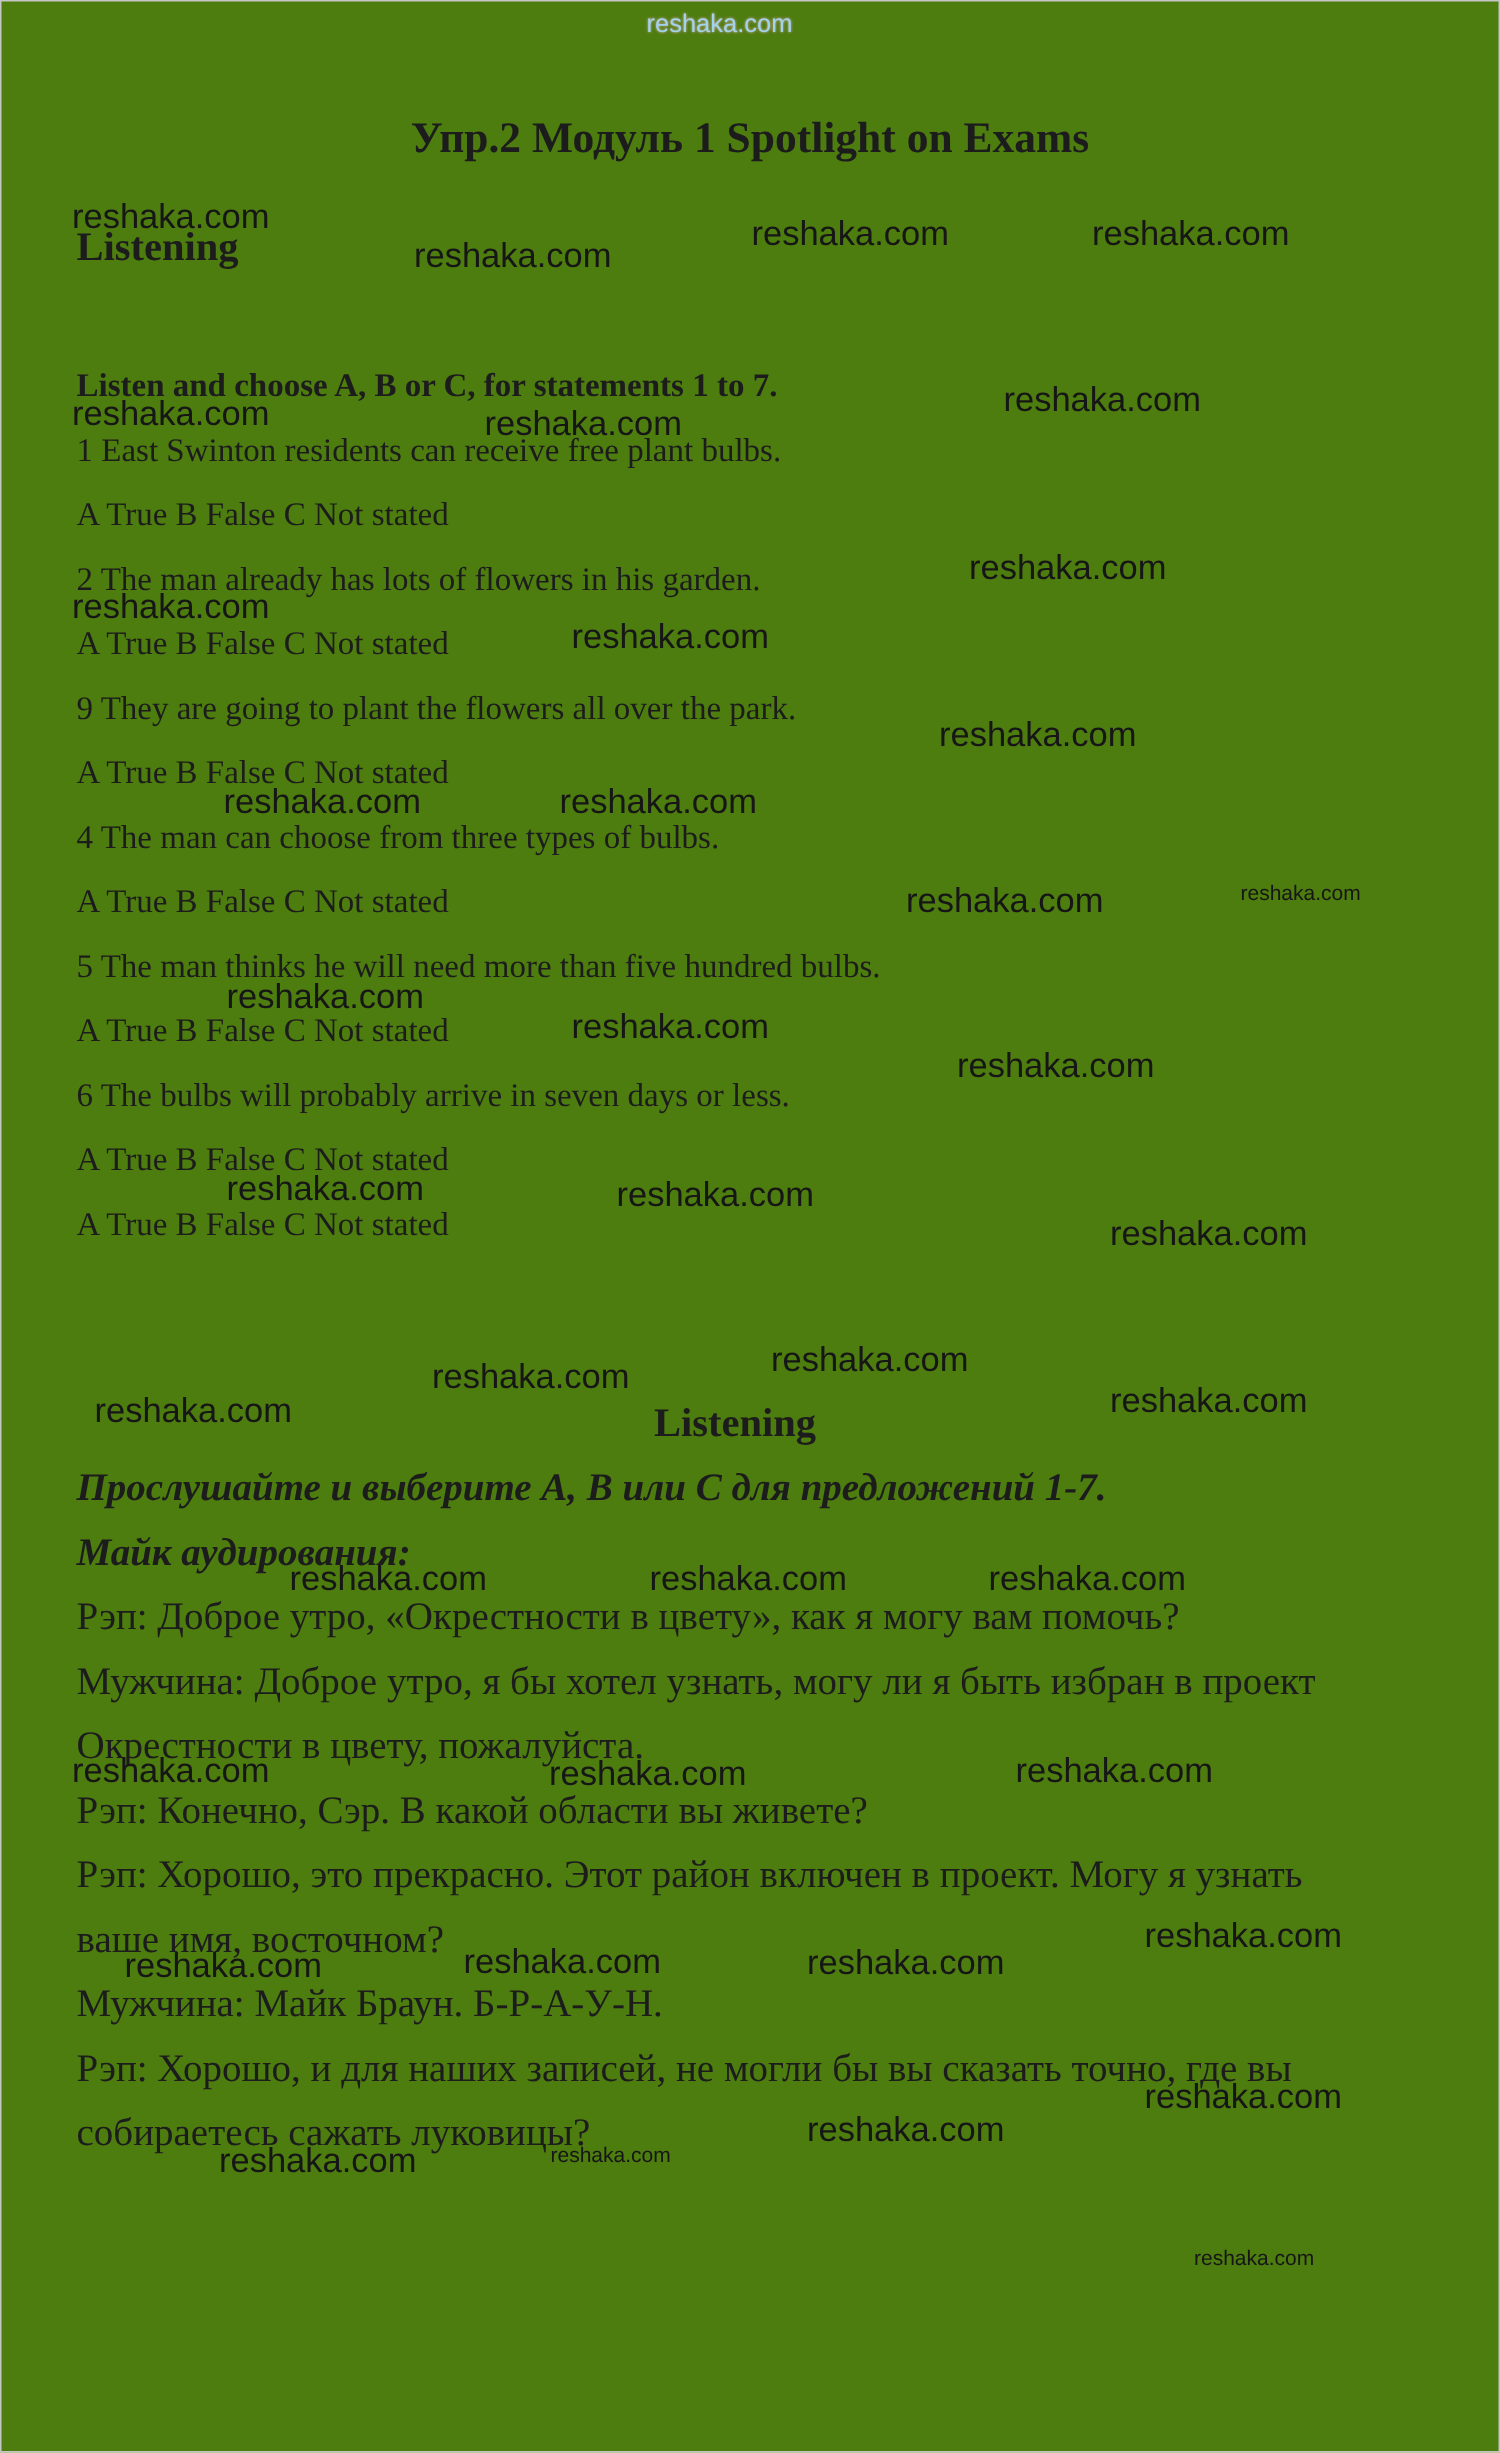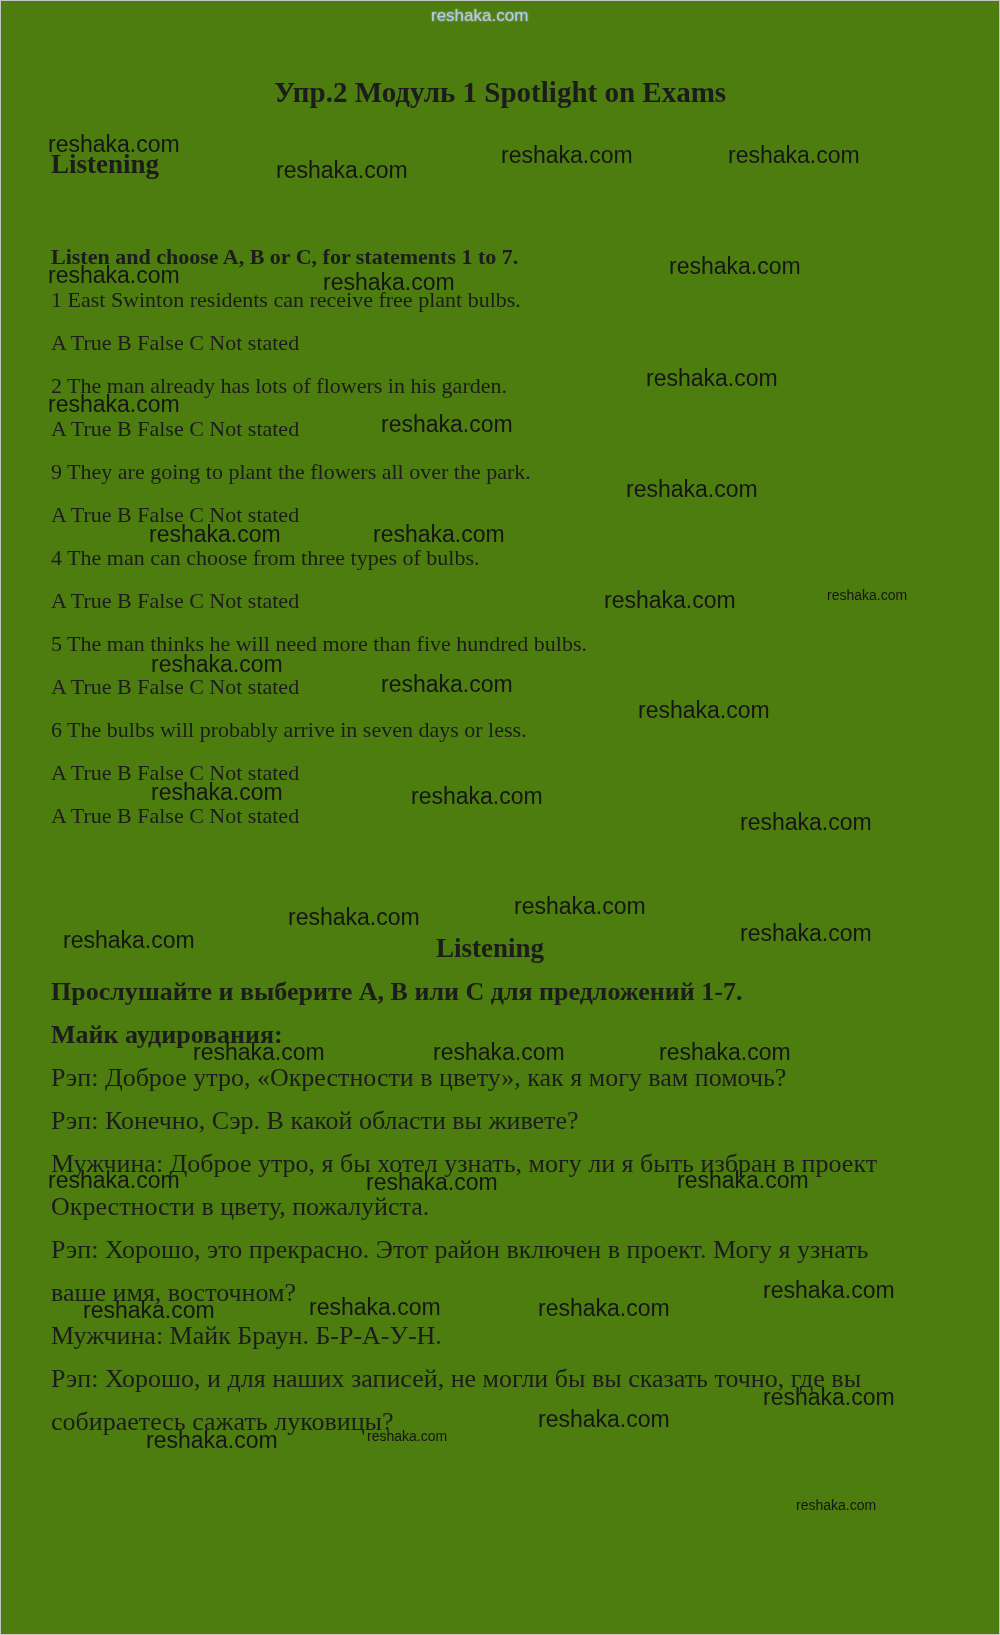--- a/index.html
+++ b/index.html
@@ -22,21 +22,21 @@
     font-size:22px; line-height:43px;
   }
   .task .heading { font-weight:bold; }
   .task p { margin:0; }
   .ru {
     margin-top:90px; padding:0 70px 0 50px;
     font-size:26px; line-height:43px;
   }
   .ru p { margin:0; }
   .ru .centered { text-align:center; font-weight:bold; font-size:27px; }
-  .ru .bold { font-weight:bold; }
+  .ru .bold { font-weight:bold;font-style:italic; }
   .wm {
     position:absolute; font-family:"Liberation Sans", sans-serif;
     font-size:23px; color:#161616; white-space:nowrap; line-height:26px;
   }
   .wm.sm { font-size:14px; line-height:16px; }
   .wm.top { font-size:17px; color:#9fd4ea; text-shadow:0 0 2px #eeb0c8; line-height:20px; }
 </style>
 </head>
 <body>
 
@@ -111,20 +111,20 @@
 
     <p>A True B False C Not stated</p>
   </div>
 
   <div class="ru">
     <p class="centered">Listening</p>
     <p class="bold">Прослушайте и выберите А, В или С для предложений 1-7.</p>
     <p class="bold">Майк аудирования:</p>
 
     <p>Рэп: Доброе утро, «Окрестности в цвету», как я могу вам помочь?</p>
+    <p>Мужчина: Доброе утро, я бы хотел узнать, могу ли я быть избран в проект Окрестности в цвету, пожалуйста.</p>
     <p>Рэп: Конечно, Сэр. В какой области вы живете?</p>
-    <p>Мужчина: Доброе утро, я бы хотел узнать, могу ли я быть избран в проект Окрестности в цвету, пожалуйста.</p>
     <p>Рэп: Хорошо, это прекрасно. Этот район включен в проект. Могу я узнать ваше имя, восточном?</p>
     <p>Мужчина: Майк Браун. Б-Р-А-У-Н.</p>
     <p>Рэп: Хорошо, и для наших записей, не могли бы вы сказать точно, где вы собираетесь сажать луковицы?</p>
   </div>
 
 </div>
 
 </body></html>

